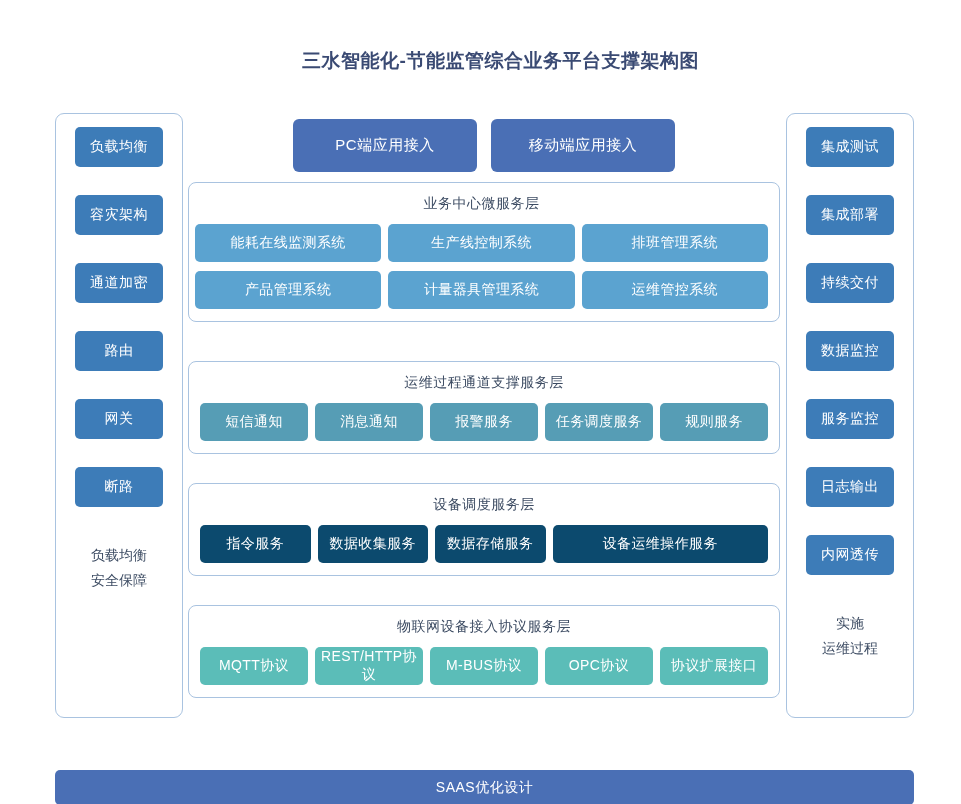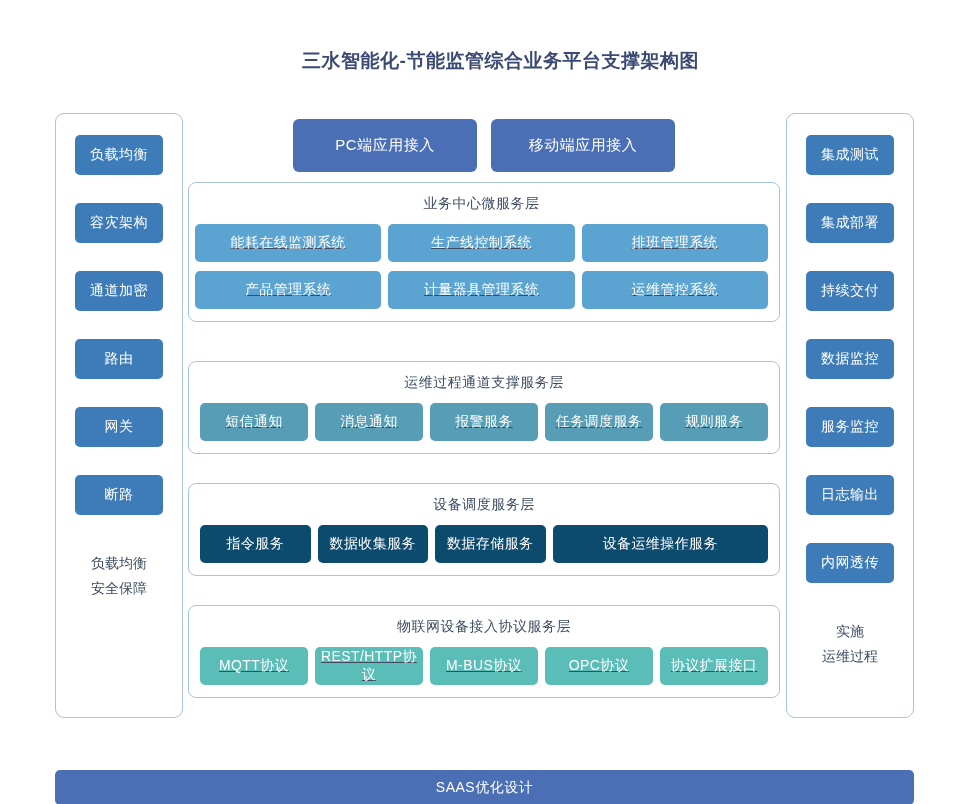--- a/index.html
+++ b/index.html
@@ -42,21 +42,21 @@
     top: 113px;
     width: 128px;
     height: 605px;
     border: 1px solid #a9c3e0;
     border-radius: 9px;
     background: #ffffff;
     box-sizing: border-box;
     display: flex;
     flex-direction: column;
     align-items: center;
-    padding-top: 21px;
+    padding-top: 13px;
   }
   .side-left  { left: 55px; }
   .side-right { left: 786px; }
 
   .side-btn {
     width: 88px;
     height: 40px;
     margin-bottom: 28px;
     border-radius: 5px;
     background: #3d7cb8;
@@ -115,21 +115,20 @@
     text-align: center;
     font-size: 14px;
     color: #3d4c63;
     margin-bottom: 11px;
     letter-spacing: 0.5px;
   }
   .layer-row {
     display: flex;
     gap: 7px;
     margin-bottom: 9px;
-    text-decoration: underline;
   }
   .layer-row:last-child { margin-bottom: 0; }
 
   .cell {
     flex: 1 1 0;
     height: 38px;
     border-radius: 5px;
     display: flex;
     align-items: center;
     justify-content: center;

